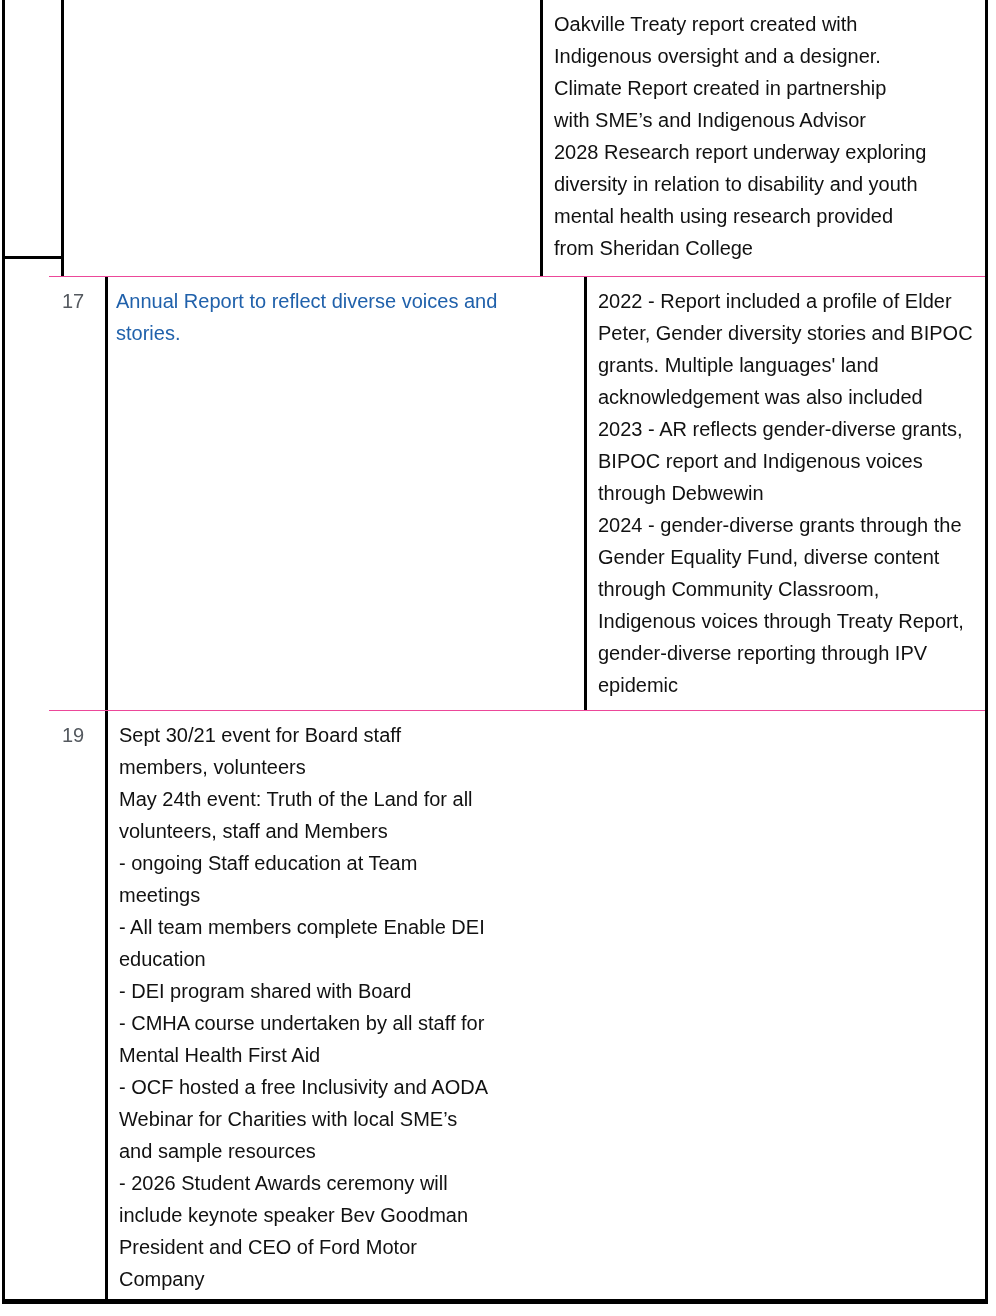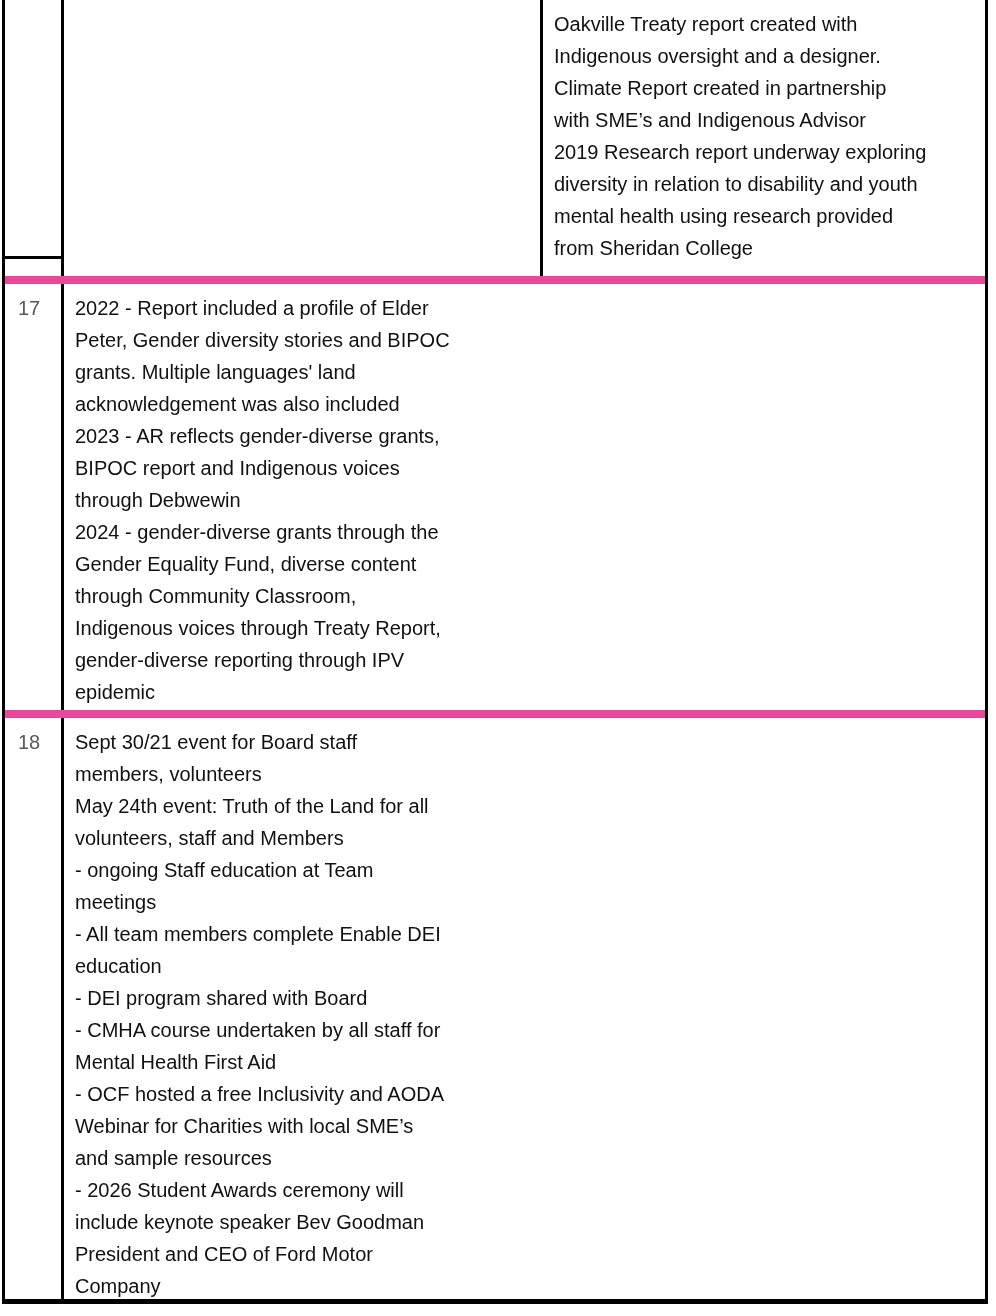--- a/index.html
+++ b/index.html
@@ -28,21 +28,22 @@
     display: flex;
     flex-direction: column;
   }
   .trow {
     display: flex;
     flex-direction: row;
     box-sizing: border-box;
     overflow: hidden;
   }
   .trow.bordered {
-    border-top: 8px solid #ec4899;
+    border-top: 1px solid #ec4899;
+    margin-left: 44px;
   }
   .row-partial { height: 276px; }
   .row-17 { height: 434px; }
   .row-18 { flex: 1; }
 
   .cell {
     box-sizing: border-box;
     overflow: hidden;
   }
   .cell-num {
@@ -90,48 +91,50 @@
     <div class="trow row-partial">
       <div class="cell cell-num">
         <span></span>
         <div class="num-divider"></div>
       </div>
       <div class="cell cell-obj"><span></span></div>
       <div class="cell cell-det"><span>Oakville Treaty report created with
 Indigenous oversight and a designer.
 Climate Report created in partnership
 with SME’s and Indigenous Advisor
-2019 Research report underway exploring
+2028 Research report underway exploring
 diversity in relation to disability and youth
 mental health using research provided
 from Sheridan College</span></div>
     </div>
 
     <div class="trow row-17 bordered">
       <div class="cell cell-num">
         <span>17</span>
       </div>
+      <div class="cell cell-obj"><span>Annual Report to reflect diverse voices and
+stories.</span></div>
       <div class="cell cell-det"><span>2022 - Report included a profile of Elder
 Peter, Gender diversity stories and BIPOC
 grants. Multiple languages' land
 acknowledgement was also included
 2023 - AR reflects gender-diverse grants,
 BIPOC report and Indigenous voices
 through Debwewin
 2024 - gender-diverse grants through the
 Gender Equality Fund, diverse content
 through Community Classroom,
 Indigenous voices through Treaty Report,
 gender-diverse reporting through IPV
 epidemic</span></div>
     </div>
 
     <div class="trow row-18 bordered">
       <div class="cell cell-num">
-        <span>18</span>
+        <span>19</span>
       </div>
       <div class="cell cell-det"><span>Sept 30/21 event for Board staff
 members, volunteers
 May 24th event: Truth of the Land for all
 volunteers, staff and Members
 - ongoing Staff education at Team
 meetings
 - All team members complete Enable DEI
 education
 - DEI program shared with Board

